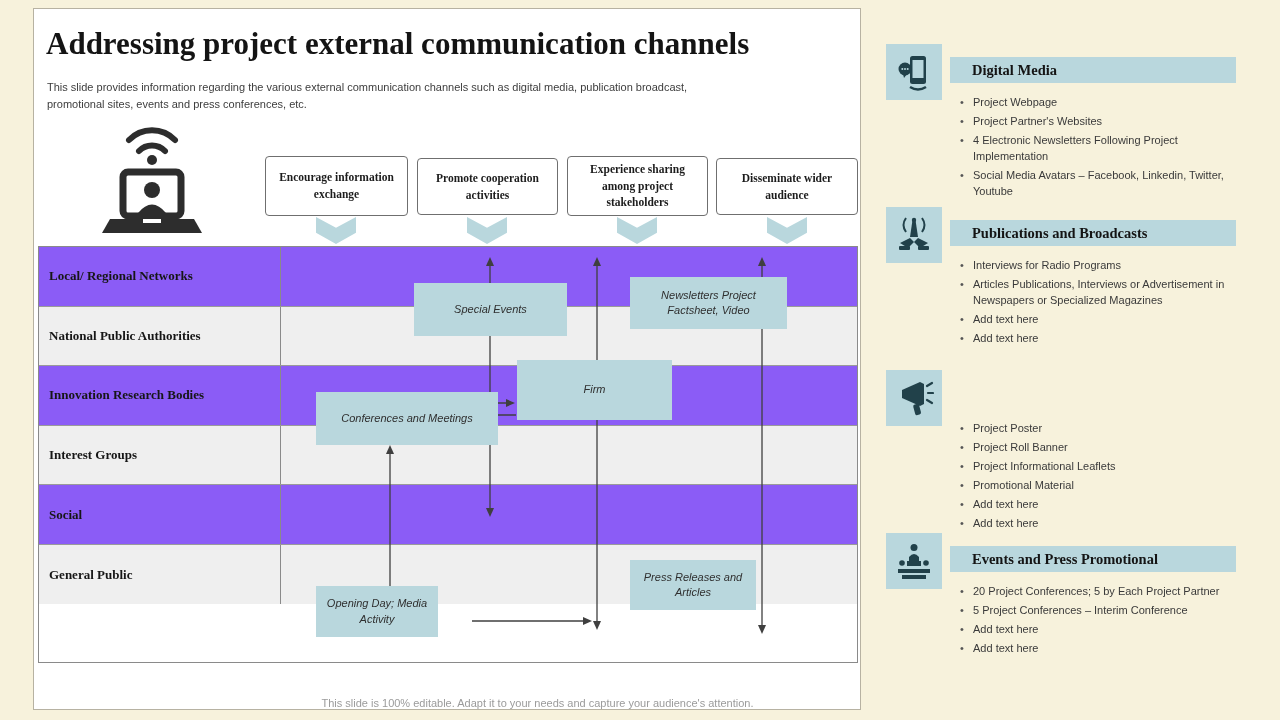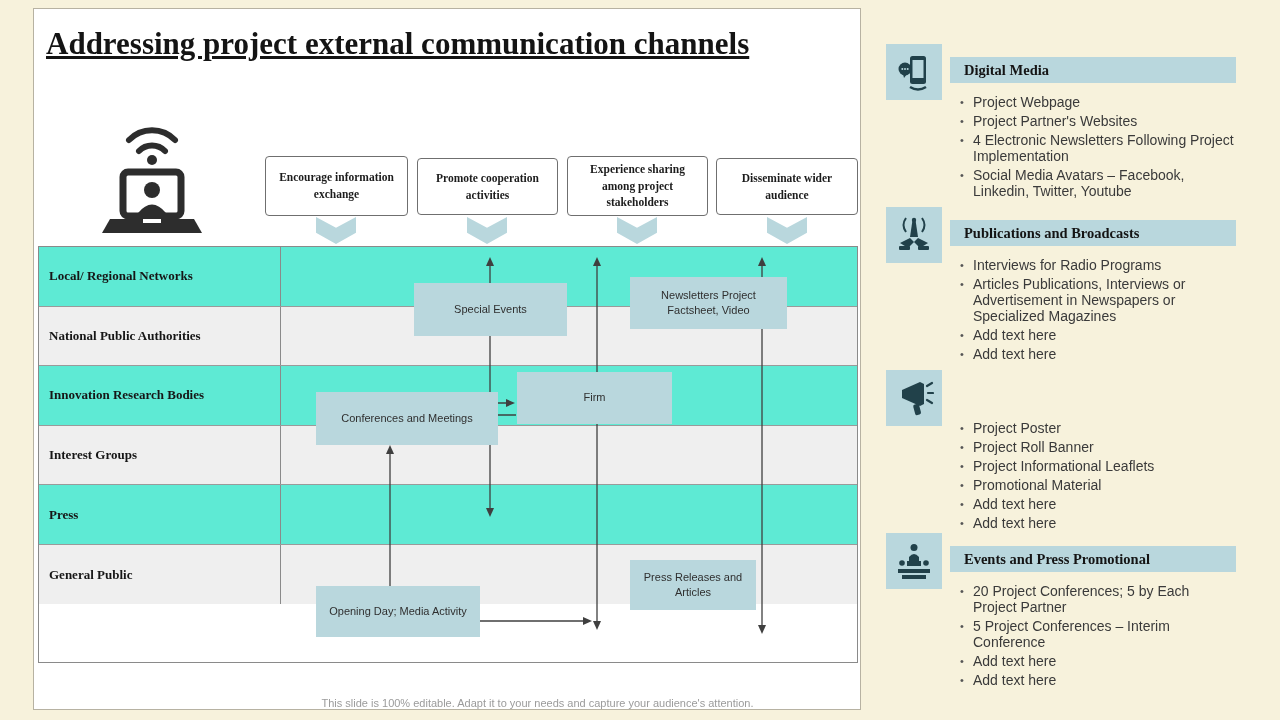--- a/index.html
+++ b/index.html
@@ -1,61 +1,62 @@
 <!DOCTYPE html>
 <html><head>
 <meta charset="utf-8">
 <style>
   * { margin:0; padding:0; box-sizing:border-box; }
   body { background:#f7f2dc; font-family:"Liberation Sans", sans-serif; }
   .stage { position:relative; width:1280px; height:720px; background:#f7f2dc; overflow:hidden; }
   .panel { position:absolute; left:33px; top:8px; width:828px; height:702px; background:#ffffff; border:1px solid #b7b2a2; z-index:0; }
-  .title { position:absolute; left:46px; top:26px; width:790px; font-family:"Liberation Serif", serif; font-weight:bold; font-size:31px; color:#141414; z-index:2;text-decoration:underline; }
+  .title { position:absolute; left:46px; top:26px; width:790px; font-family:"Liberation Serif", serif; font-weight:bold; font-size:31px; color:#141414; z-index:2; }
   .subtitle { position:absolute; left:47px; top:79px; width:655px; font-size:11px; color:#3d3d3d; line-height:1.5; z-index:2; }
   .laptop { position:absolute; left:96px; top:118px; z-index:2; }
 
   .flow-box { position:absolute; background:#fff; border:1px solid #6f6f6f; border-radius:4px;
     display:flex; align-items:center; justify-content:center; text-align:center;
     font-family:"Liberation Serif", serif; font-weight:bold; font-size:11.5px; color:#1c1c1c;
     line-height:1.45; padding:4px 10px; z-index:3; }
   .chev { position:absolute; width:40px; height:27px; background:#b9d7dd; z-index:3;
     clip-path:polygon(0 0, 50% 40%, 100% 0, 100% 58%, 50% 100%, 0 58%); }
 
   .mtable { position:absolute; left:38px; top:246px; width:820px; height:417px; border:1px solid #8a8a8a; z-index:1; }
-  .trow { position:relative; height:59.57px; border-bottom:1px solid #9a9a9a; background:#5eead4; }
+  .trow { position:relative; height:59.57px; border-bottom:1px solid #9a9a9a; background:#8b5cf6; }
   .trow:last-child { border-bottom:none; }
   .trow:nth-child(even) { background:#efefef; }
   .trow-label { width:242px; height:100%; border-right:1px solid #8a8a8a; display:flex; align-items:center;
     padding-left:10px; font-family:"Liberation Serif", serif; font-weight:bold; font-size:13px; color:#161616; }
 
   .tbox { position:absolute; background:#b9d7dd; display:flex; align-items:center; justify-content:center;
-    text-align:center; font-size:11px; color:#2f2f2f; line-height:1.4; padding:4px 10px; z-index:6; }
+    text-align:center; font-size:11px; color:#2f2f2f; line-height:1.4; padding:4px 10px; z-index:6;font-style:italic; }
 
   .arrows { position:absolute; left:0; top:0; z-index:5; pointer-events:none; }
 
   .section { position:absolute; left:886px; width:354px; height:163px; z-index:2; }
   .icon-tile { position:absolute; left:0; top:0; width:56px; height:56px; background:#b9d7dd;
     display:flex; align-items:center; justify-content:center; }
   .sec-header { position:absolute; left:64px; top:13px; width:286px; height:26px; background:#b9d7dd;
     font-family:"Liberation Serif", serif; font-weight:bold; font-size:14.5px; color:#141414;
-    line-height:26px; padding-left:14px; }
+    line-height:26px; padding-left:22px; }
   .bullets { position:absolute; left:74px; top:50px; width:274px; }
   .bullet { display:flex; margin-bottom:3px; }
   .bullet .dot { flex:0 0 13px; font-size:11px; color:#555; line-height:16px; }
-  .bullet .btext { font-size:14px; color:#3a3a3a; line-height:16px; }
+  .bullet .btext { font-size:11px; color:#3a3a3a; line-height:16px; }
 
   .footer { position:absolute; left:0; top:697px; width:1075px; text-align:center; font-size:11px; color:#9b9b9b; z-index:2; }
 </style>
 </head>
 <body>
 
 <div class="stage">
   <div class="panel"></div>
 
   <div class="title">Addressing project external communication channels</div>
+  <div class="subtitle">This slide provides information regarding the various external communication channels such as digital media, publication broadcast, promotional sites, events and press conferences, etc.</div>
 
   <div class="laptop">
     <svg width="112" height="128" viewBox="0 0 112 128">
       <circle cx="56" cy="42" r="5" fill="#2d2d2d"></circle>
       <path d="M43 33 A 18 18 0 0 1 69 33" stroke="#2d2d2d" stroke-width="6" fill="none" stroke-linecap="round"></path>
       <path d="M33 22 A 32 32 0 0 1 79 22" stroke="#2d2d2d" stroke-width="6" fill="none" stroke-linecap="round"></path>
       <rect x="27" y="54" width="58" height="44" rx="5" fill="#ffffff" stroke="#2d2d2d" stroke-width="7"></rect>
       <circle cx="56" cy="72" r="8" fill="#2d2d2d"></circle>
       <path d="M42 95 Q56 78 70 95 Z" fill="#2d2d2d"></path>
       <polygon points="14,101 98,101 106,115 6,115" fill="#2d2d2d"></polygon>
@@ -80,21 +81,21 @@
     <div class="trow">
         <div class="trow-label">National Public Authorities</div>
       </div>
     <div class="trow">
         <div class="trow-label">Innovation Research Bodies</div>
       </div>
     <div class="trow">
         <div class="trow-label">Interest Groups</div>
       </div>
     <div class="trow">
-        <div class="trow-label">Press</div>
+        <div class="trow-label">Social</div>
       </div>
     <div class="trow">
         <div class="trow-label">General Public</div>
       </div>
   </div>
 
   <svg class="arrows" width="1280" height="720" viewBox="0 0 1280 720">
     <g stroke="#3f3f3f" stroke-width="1.3">
       <line x1="490" y1="264" x2="490" y2="510"></line>
       <line x1="597" y1="264" x2="597" y2="623"></line>
@@ -114,23 +115,23 @@
       <polygon points="386,454 394,454 390,445"></polygon>
       <polygon points="506,399 506,407 515,403"></polygon>
       <polygon points="482,411 482,419 473,415"></polygon>
       <polygon points="583,617 583,625 592,621"></polygon>
     </g>
   </svg>
 
   <div class="tbox" style="left:414px;top:283px;width:153px;height:53px">Special Events</div>
   <div class="tbox" style="left:630px;top:277px;width:157px;height:52px">Newsletters Project Factsheet, Video</div>
   <div class="tbox" style="left:316px;top:392px;width:182px;height:53px">Conferences and Meetings</div>
-  <div class="tbox" style="left:517px;top:372px;width:155px;height:52px">Firm</div>
+  <div class="tbox" style="left:517px;top:360px;width:155px;height:60px">Firm</div>
   <div class="tbox" style="left:630px;top:560px;width:126px;height:50px">Press Releases and Articles</div>
-  <div class="tbox" style="left:316px;top:586px;width:164px;height:51px">Opening Day; Media Activity</div>
+  <div class="tbox" style="left:316px;top:586px;width:122px;height:51px">Opening Day; Media Activity</div>
 
   <div class="section" style="top:44px">
     <div class="icon-tile">
       <svg width="40" height="40" viewBox="0 0 40 40">
         <rect x="16" y="4" width="16" height="28" rx="2.5" fill="#21414a"></rect>
         <rect x="18.5" y="8" width="11" height="18" fill="#b9d7dd"></rect>
         <circle cx="11" cy="17" r="6.5" fill="#21414a"></circle>
         <polygon points="9,22 13,22 10,26" fill="#21414a"></polygon>
         <circle cx="8.3" cy="17" r="1" fill="#b9d7dd"></circle>
           <circle cx="11" cy="17" r="1" fill="#b9d7dd"></circle>

